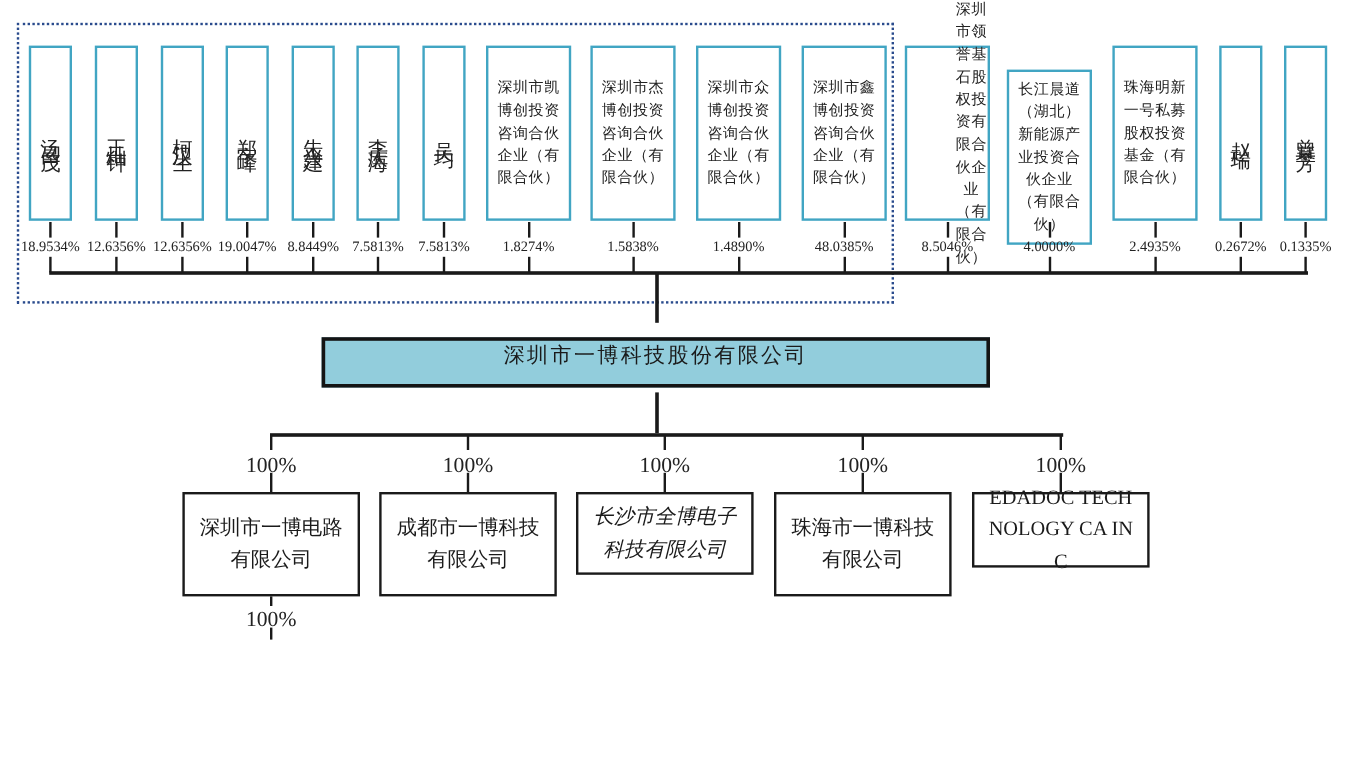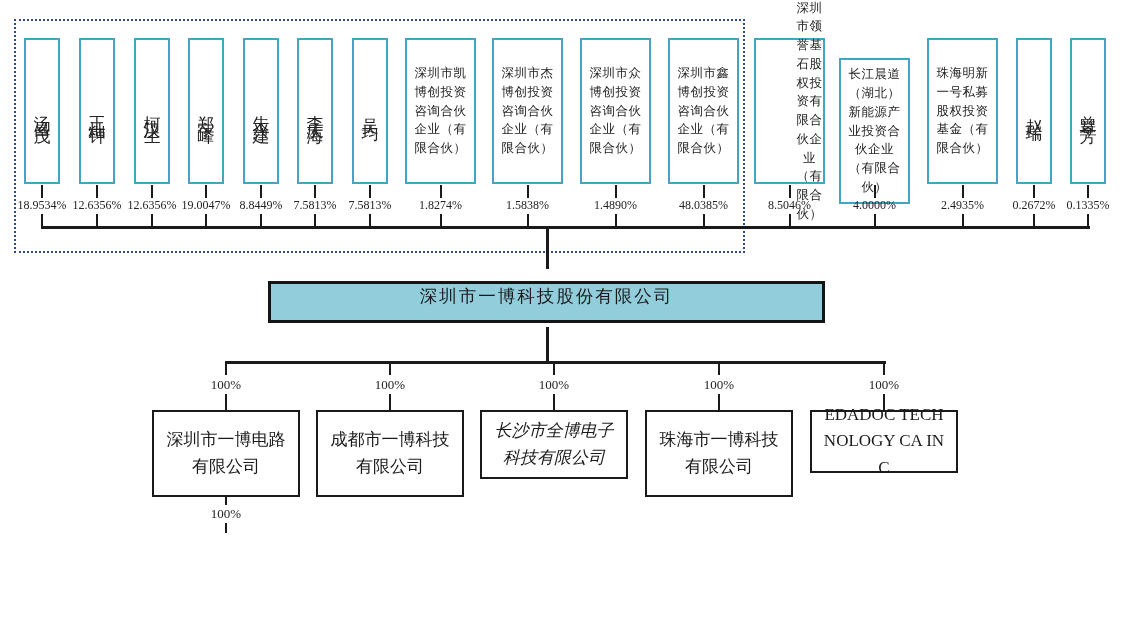--- a/index.html
+++ b/index.html
@@ -52,21 +52,21 @@
     width:90px;height:16px;
     text-align:center;
     font-size:12px;
     color:#222;
     white-space:nowrap;
   }
   .pct100{
     position:absolute;
     width:60px;height:15px;
     text-align:center;
-    font-size:13px;
+    font-size:18px;
     color:#222;
   }
   
   .company-box{
     position:absolute;
     left:268px;top:269px;width:557px;height:42px;
     background:#92CDDC;
     border:3px solid #141414;
     box-sizing:border-box;
     display:flex;align-items:flex-start;justify-content:center;

